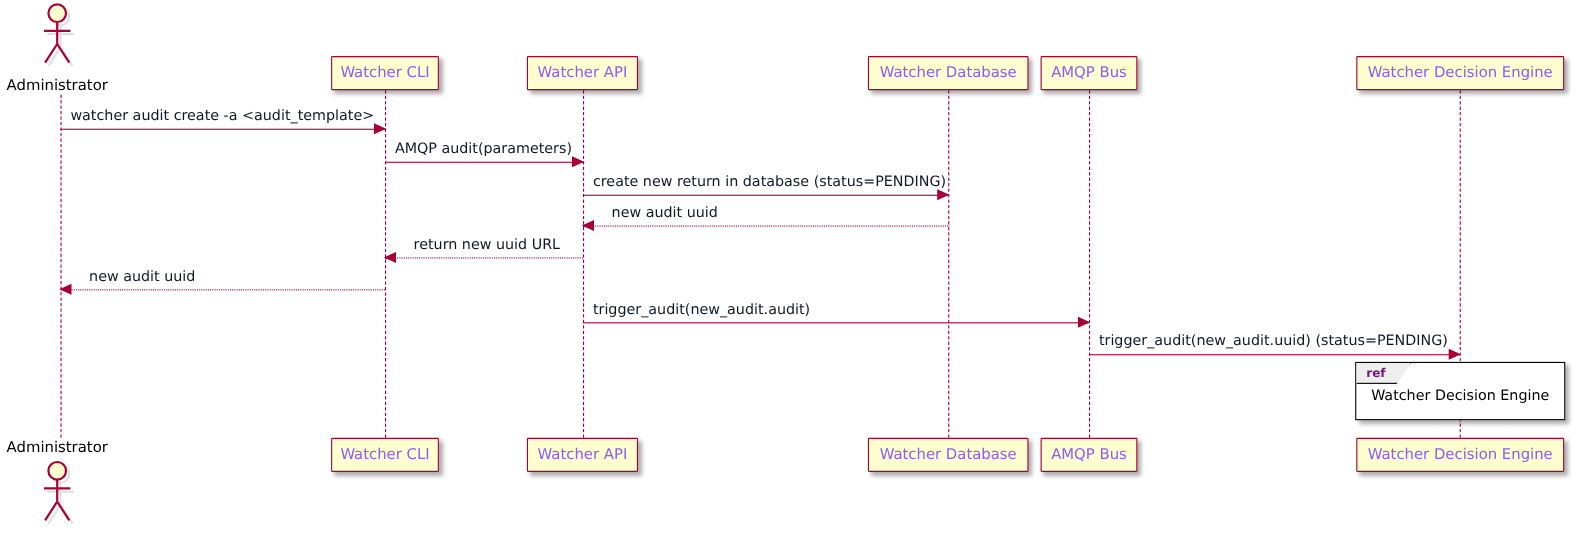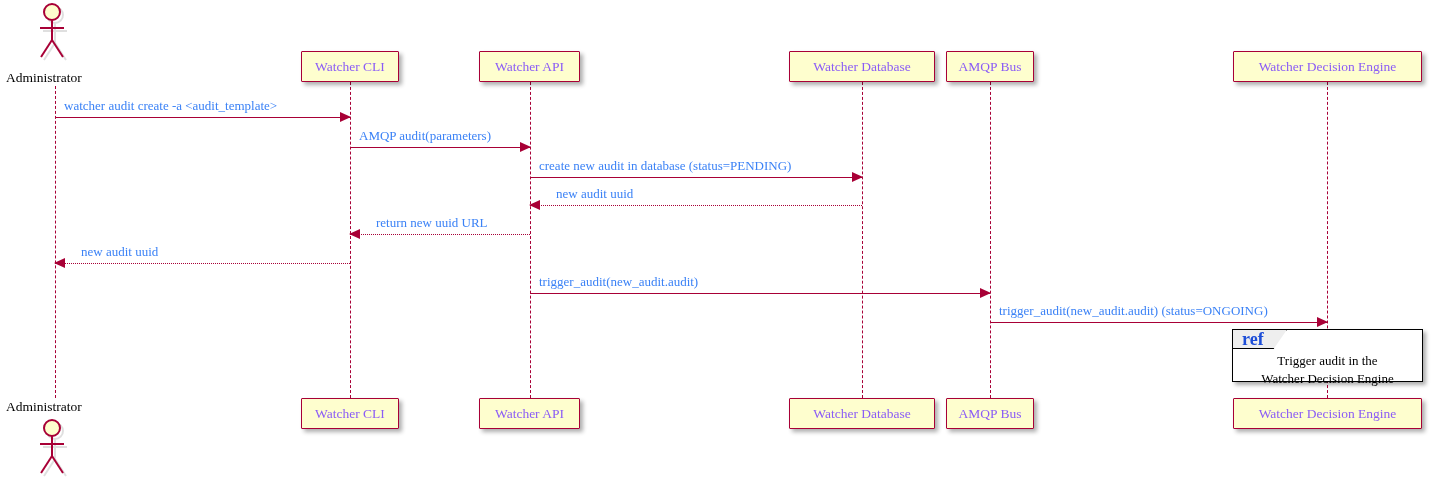--- a/index.html
+++ b/index.html
@@ -10,21 +10,20 @@
   }
   body {
     font-family: "DejaVu Sans", sans-serif;
   }
   #diagram {
     position: relative;
     width: 1434px;
     height: 486px;
     background: #FFFFFF;
     overflow: hidden;
-    font-family: Liberation Serif, serif;
   }
   
   .participant {
     position: absolute;
     box-sizing: border-box;
     background: #FEFECE;
     border: 1.5px solid #A80036;
     color: #8b5cf6;
     font-size: 13.5px;
     line-height: 1;
@@ -87,21 +86,21 @@
   .msg.to-left .head {
     left: -1px;
     border-top: 5.5px solid transparent;
     border-bottom: 5.5px solid transparent;
     border-right: 11px solid #A80036;
   }
   .msg .label {
     position: absolute;
     bottom: 4px;
     font-size: 13px;
-    color: #3b82f6;
+    color: #0f172a;
     white-space: nowrap;
     line-height: 1.1;
   }
   .msg.to-right .label { left: 9px; }
   .msg.to-left  .label { left: 26px; }
 
   
   .ref-frame {
     position: absolute;
     box-sizing: border-box;
@@ -116,23 +115,23 @@
     top: 0;
     height: 19px;
     background: #EEEEEE;
     border-right: 1.5px solid #000000;
     border-bottom: 1.5px solid #000000;
     display: flex;
     align-items: center;
     padding-left: 9px;
     padding-right: 22px;
     box-sizing: border-box;
-    font-size: 18px;
+    font-size: 11px;
     font-weight: bold;
-    color: #1d4ed8;
+    color: #701a75;
     clip-path: polygon(0 0, 100% 0, calc(100% - 13px) 100%, 0 100%);
   }
   .ref-body {
     position: absolute;
     left: 0;
     top: 22px;
     width: 100%;
     text-align: center;
     font-size: 13px;
     color: #000000;
@@ -191,21 +190,21 @@
 
   <div class="msg to-right" style="left:350px; top:147px; width:180px;">
     <div class="line"></div>
     <div class="head"></div>
     <div class="label">AMQP audit(parameters)</div>
   </div>
 
   <div class="msg to-right" style="left:530px; top:177px; width:332px;">
     <div class="line"></div>
     <div class="head"></div>
-    <div class="label">create new audit in database (status=PENDING)</div>
+    <div class="label">create new return in database (status=PENDING)</div>
   </div>
 
   <div class="msg to-left dotted" style="left:530px; top:205px; width:332px;">
     <div class="line"></div>
     <div class="head"></div>
     <div class="label">new audit uuid</div>
   </div>
 
   <div class="msg to-left dotted" style="left:350px; top:234px; width:180px;">
     <div class="line"></div>
@@ -221,29 +220,28 @@
 
   <div class="msg to-right" style="left:530px; top:293px; width:460px;">
     <div class="line"></div>
     <div class="head"></div>
     <div class="label">trigger_audit(new_audit.audit)</div>
   </div>
 
   <div class="msg to-right" style="left:990px; top:322px; width:337px;">
     <div class="line"></div>
     <div class="head"></div>
-    <div class="label">trigger_audit(new_audit.audit) (status=ONGOING)</div>
+    <div class="label">trigger_audit(new_audit.uuid) (status=PENDING)</div>
   </div>
 
   <div class="ref-frame" style="left:1232px; top:329px; width:191px; height:53px;">
     <div class="ref-tab">
       <span>ref</span>
     </div>
     <div class="ref-body">
-      <div>Trigger audit in the</div>
       <div>Watcher Decision Engine</div>
     </div>
   </div>
 
   <div class="participant" style="left:301px; top:398px; width:98px; height:31px;">
     <span>Watcher CLI</span>
   </div>
   <div class="participant" style="left:479px; top:398px; width:101px; height:31px;">
     <span>Watcher API</span>
   </div>

